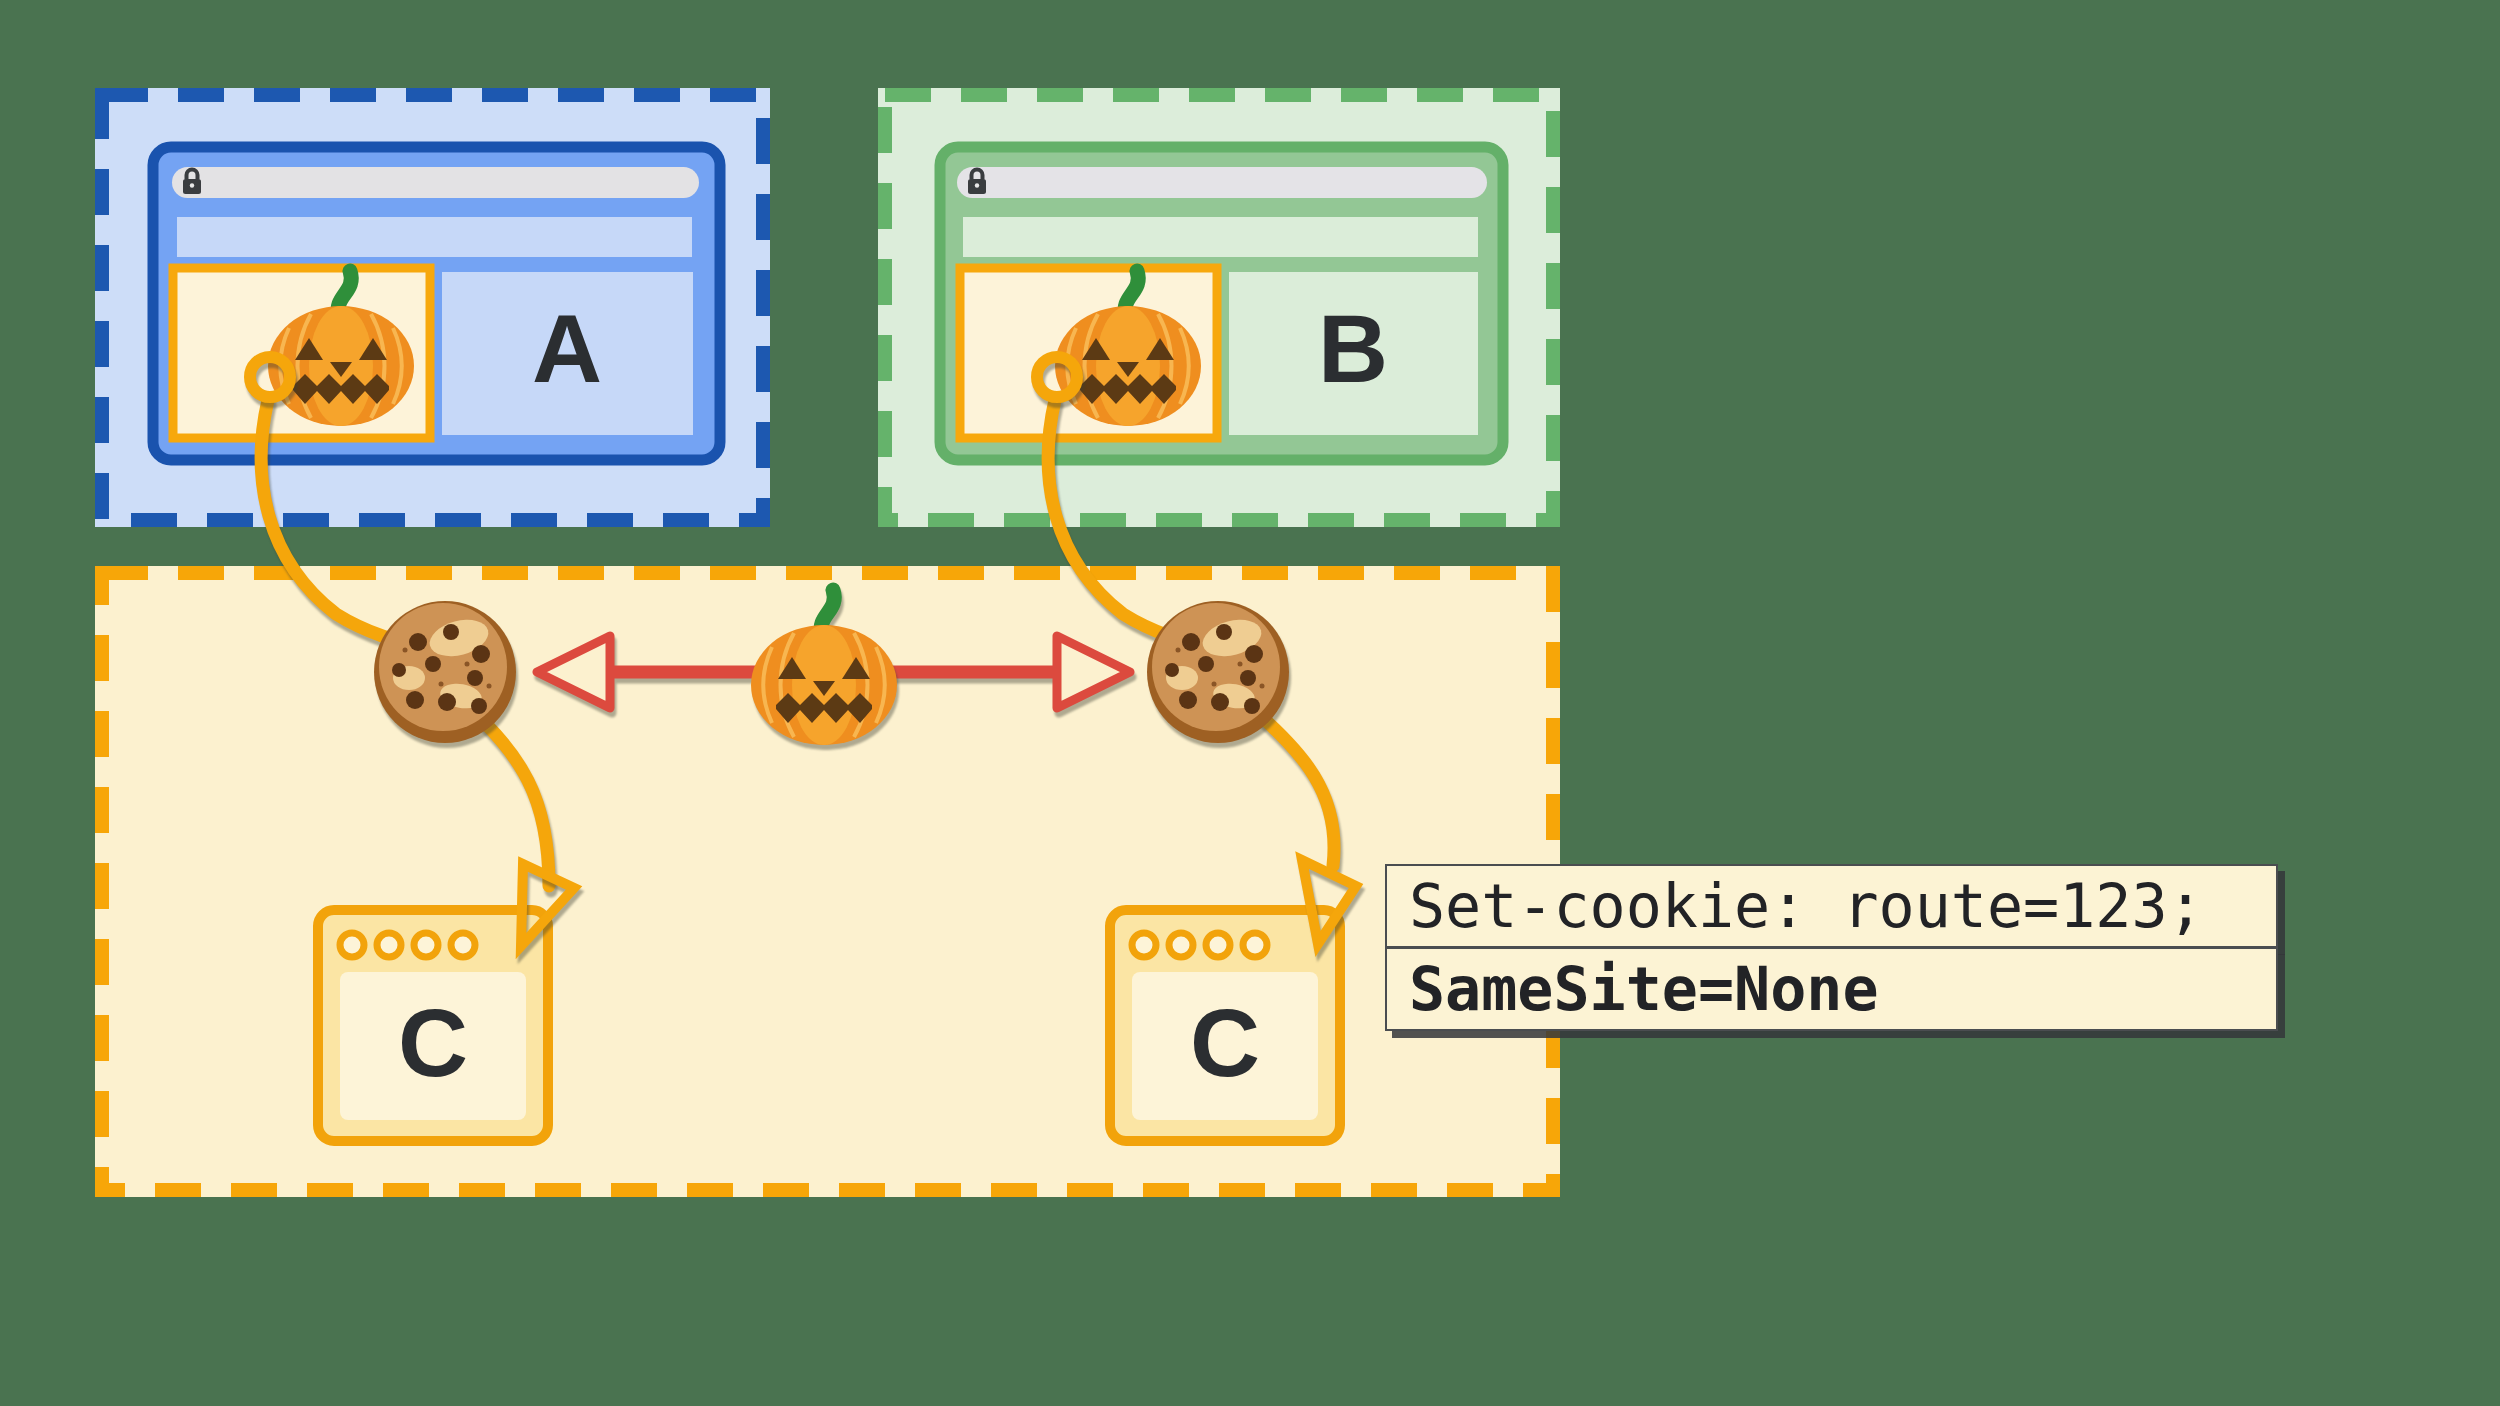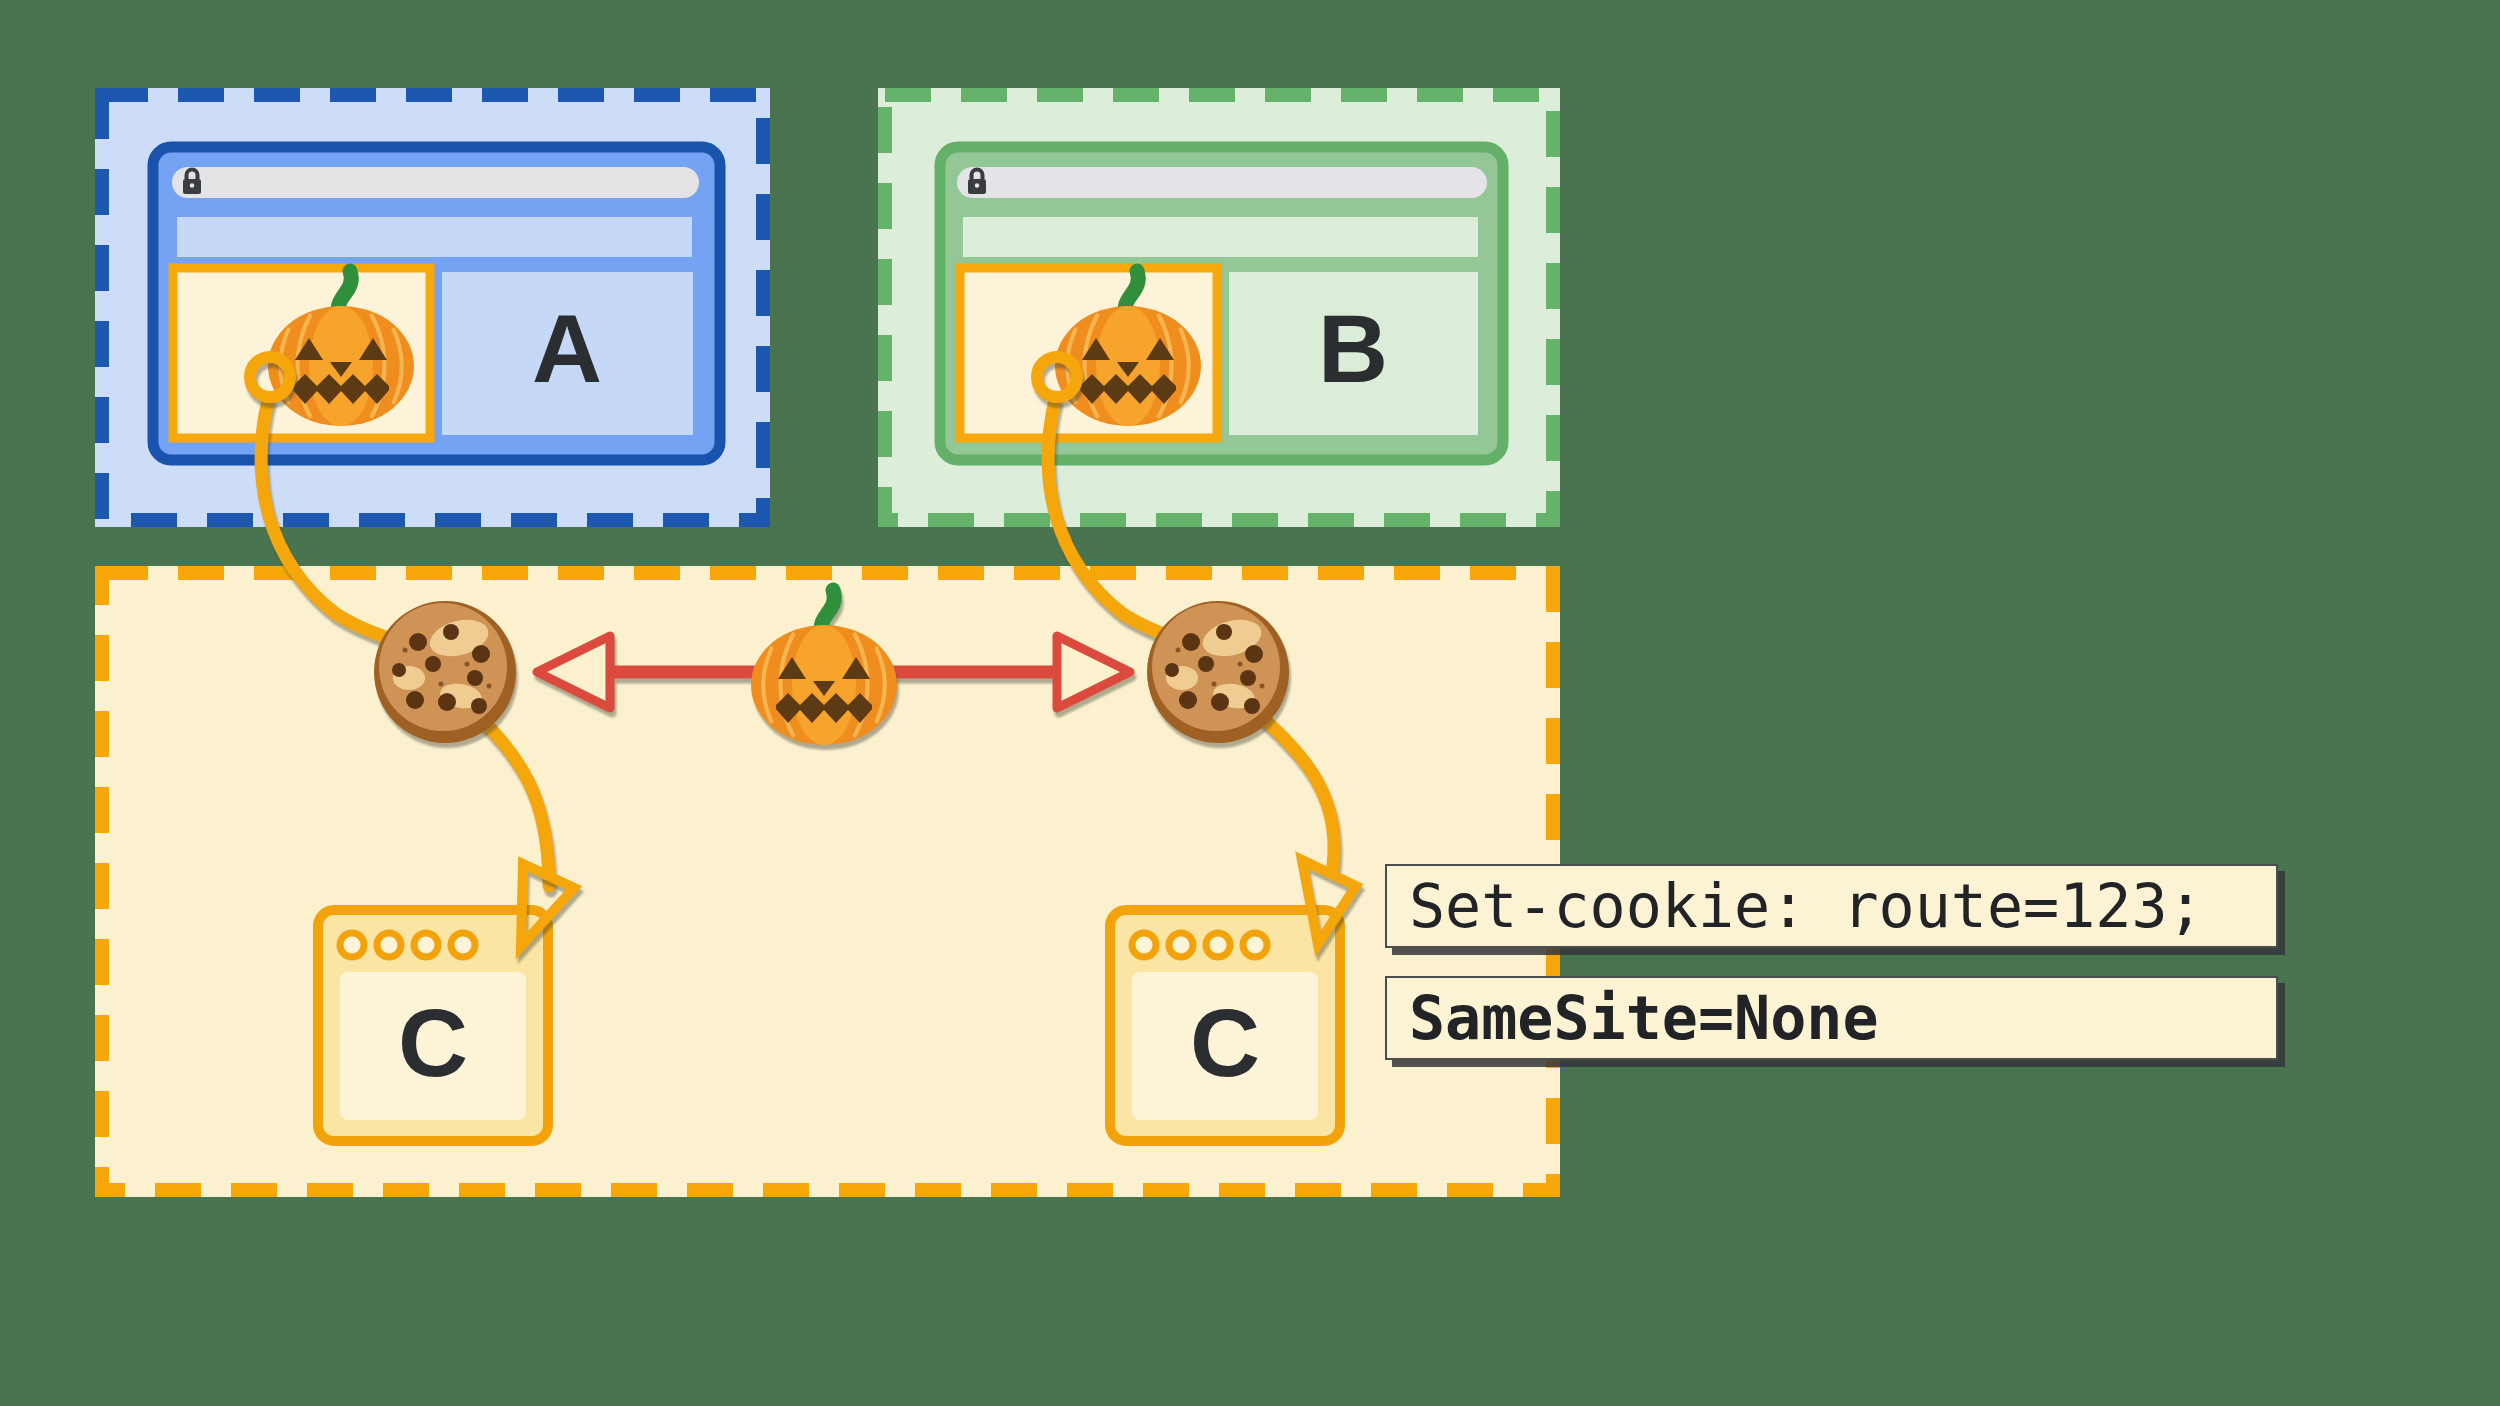--- a/index.html
+++ b/index.html
@@ -29,21 +29,21 @@
     display:flex;
     align-items:center;
     padding:0 22px;
     font-family:"DejaVu Sans Mono", monospace;
     font-size:60px;
     color:#222326;
     white-space:pre;
   }
   .code-line .b{font-weight:bold;}
   #code-line-1{top:855px;margin-top:9px;}
-  #code-line-2{top:976px;}
+  #code-line-2{top:947px;}
 </style>
 </head>
 <body>
 
 <div class="stage">
 
   <svg width="2500" height="1406" viewBox="0 0 2500 1406">
     <defs>
       <g id="pumpkin">
         <path d="M -2,-50 C -8,-70 16,-74 9,-95" stroke="#2F8F3A" stroke-width="15" fill="none" stroke-linecap="round"></path>

